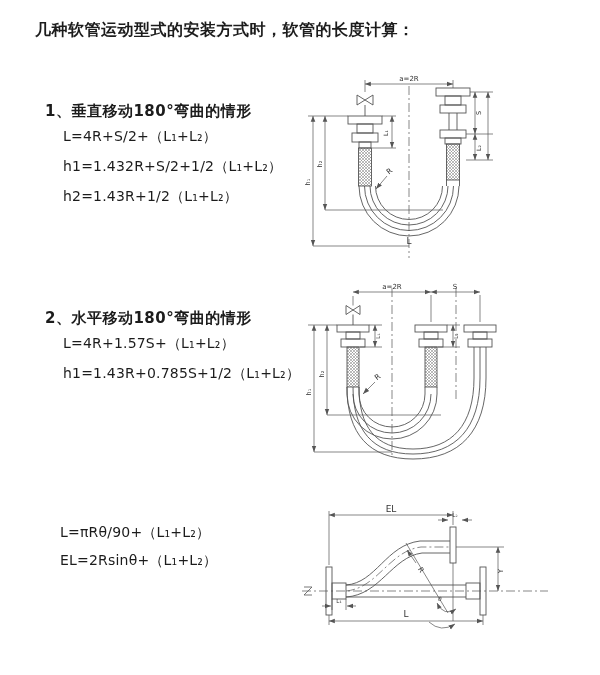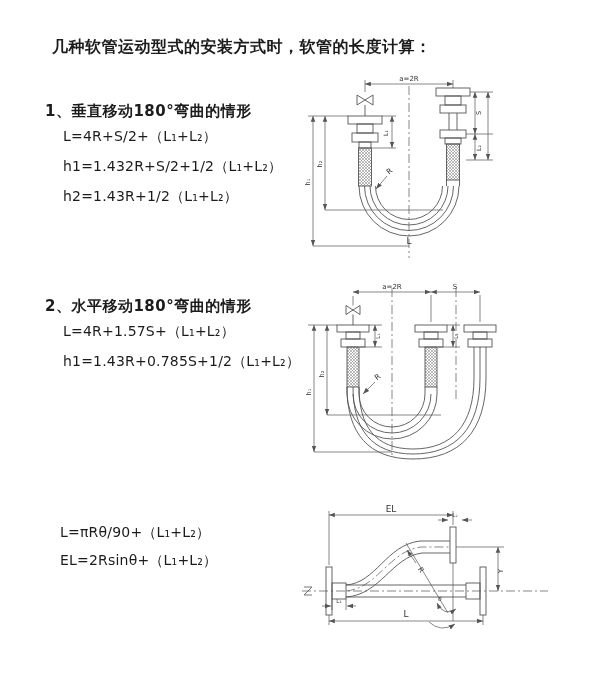--- a/index.html
+++ b/index.html
@@ -1,41 +1,41 @@
 <!DOCTYPE html>
 <html><head>
 <meta charset="utf-8">
 <style>
   html,body{margin:0;padding:0}
   body{
     width:600px;height:675px;position:relative;background:#ffffff;
     font-family:"DejaVu Sans","Liberation Sans",sans-serif;color:#1c1c1c;overflow:hidden;
   }
-  .title{position:absolute;left:35px;top:20px;font-size:16px;font-weight:600;letter-spacing:.5px;margin:17px;white-space:nowrap}
+  .title{position:absolute;left:35px;top:20px;font-size:16px;font-weight:600;letter-spacing:.5px;margin:0;white-space:nowrap}
   .sec{position:absolute;white-space:nowrap}
   .sec-heading{font-size:15px;font-weight:700;letter-spacing:.5px;margin:0}
   .formula{font-size:14px;line-height:30px;margin-left:18px;letter-spacing:.2px}
   .formula:first-of-type{margin-top:5px}
   .sec3 .formula{line-height:28px}
   .diag{position:absolute}
   svg text{font-family:"DejaVu Sans","Liberation Sans",sans-serif;fill:#333}
 </style>
 </head>
 <body>
 
 <h1 class="title">几种软管运动型式的安装方式时，软管的长度计算：</h1>
 
 <section class="sec sec1" style="left:45px;top:102px">
   <div class="sec-heading">1、垂直移动180°弯曲的情形</div>
   <div class="formula">L=4R+S/2+（L₁+L₂）</div>
   <div class="formula">h1=1.432R+S/2+1/2（L₁+L₂）</div>
   <div class="formula">h2=1.43R+1/2（L₁+L₂）</div>
 </section>
 
-<section class="sec sec2" style="left:45px;top:297px">
+<section class="sec sec2" style="left:45px;top:309px">
   <div class="sec-heading">2、水平移动180°弯曲的情形</div>
   <div class="formula">L=4R+1.57S+（L₁+L₂）</div>
   <div class="formula">h1=1.43R+0.785S+1/2（L₁+L₂）</div>
 </section>
 
 <section class="sec sec3" style="left:42px;top:513px">
   <div class="formula">L=πRθ/90+（L₁+L₂）</div>
   <div class="formula">EL=2Rsinθ+（L₁+L₂）</div>
 </section>
 

